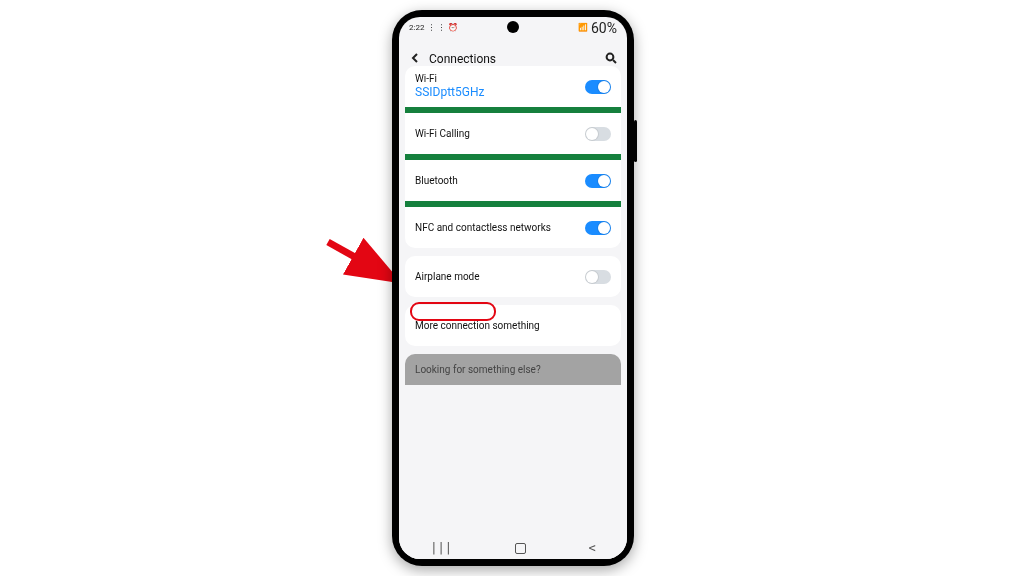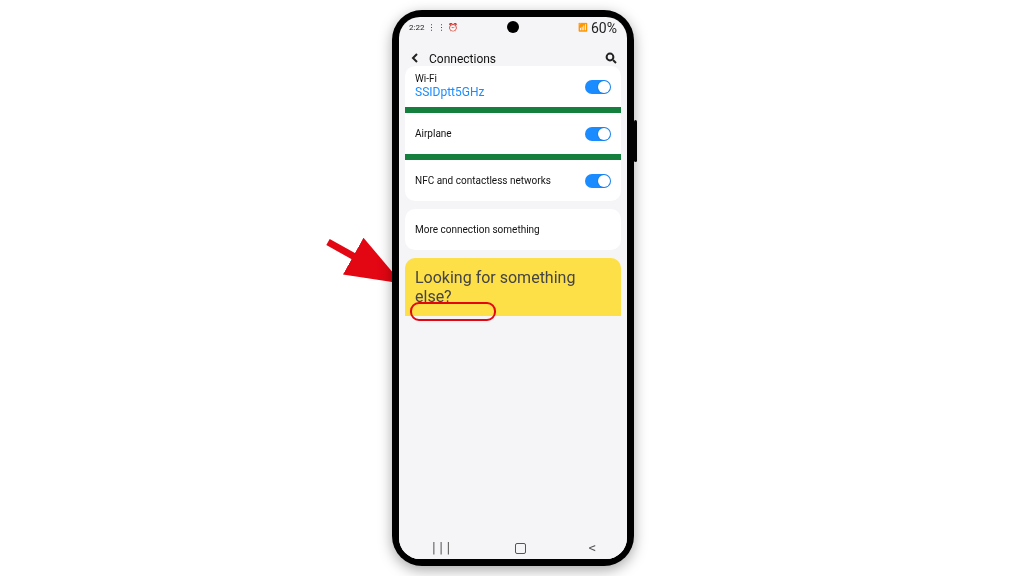--- a/index.html
+++ b/index.html
@@ -28,21 +28,21 @@
   .card .row:last-child{border-bottom:none}
   .row .lbl{font-size:10px;color:#111;line-height:1.15}
   .row .sub{display:block;font-size:12px;color:#1a8cff;margin-top:1px}
   .row .spacer{flex:1}
   
   .tog{width:26px;height:14px;border-radius:8px;position:relative;background:#d8dde2}
   .tog .knob{position:absolute;top:1px;left:1px;width:12px;height:12px;border-radius:50%;background:#fff;box-shadow:0 0 0 1px rgba(0,0,0,.08)}
   .tog.on{background:#1a8cff}
   .tog.on .knob{left:auto;right:1px}
   
-  .foot-row{padding:10px 10px;font-size:16px;color:#444;background:#fde047;margin:0 6px;border-radius:10px 10px 0 0}
+  .foot-row{padding:10px 10px;font-size:10px;color:#444;background:#a3a3a3;margin:0 6px;border-radius:10px 10px 0 0}
   
   .navbar{position:absolute;left:0;right:0;bottom:0;height:22px;display:flex;justify-content:space-around;align-items:center;background:#f5f5f7}
   .navbar span{font-size:12px;color:#555;font-family:monospace}
   .nav-sq{width:9px;height:9px;border:1.5px solid #555;border-radius:2px}
   
   .ring{position:absolute;border:2.5px solid #e30613;border-radius:9px;pointer-events:none}
   
   .arrow{position:absolute;pointer-events:none}
 </style>
 </head>
@@ -93,35 +93,51 @@
 
       <div class="card" id="g1">
           <div class="row">
             <div class="lbl">Wi-Fi<span class="sub">SSIDptt5GHz</span></div>
             <div class="spacer"></div>
             <div class="tog on">
               <div class="knob"></div>
             </div>
           </div>
           <div class="row">
-            <div class="lbl">Airplane</div>
+            <div class="lbl">Wi-Fi Calling</div>
+            <div class="spacer"></div>
+            <div class="tog">
+              <div class="knob"></div>
+            </div>
+          </div>
+          <div class="row">
+            <div class="lbl">Bluetooth</div>
             <div class="spacer"></div>
             <div class="tog on">
               <div class="knob"></div>
             </div>
           </div>
           <div class="row">
             <div class="lbl">NFC and contactless networks</div>
             <div class="spacer"></div>
             <div class="tog on">
               <div class="knob"></div>
             </div>
           </div>
         </div>
 
+      <div class="card" id="g2">
+          <div class="row">
+            <div class="lbl">Airplane mode</div>
+            <div class="spacer"></div>
+            <div class="tog">
+              <div class="knob"></div>
+            </div>
+          </div>
+        </div>
 
 
       <div class="card" id="g4">
           <div class="row">
             <div class="lbl">More connection something</div>
             <div class="spacer"></div>
           </div>
         </div>
 
       <div class="foot-row">

